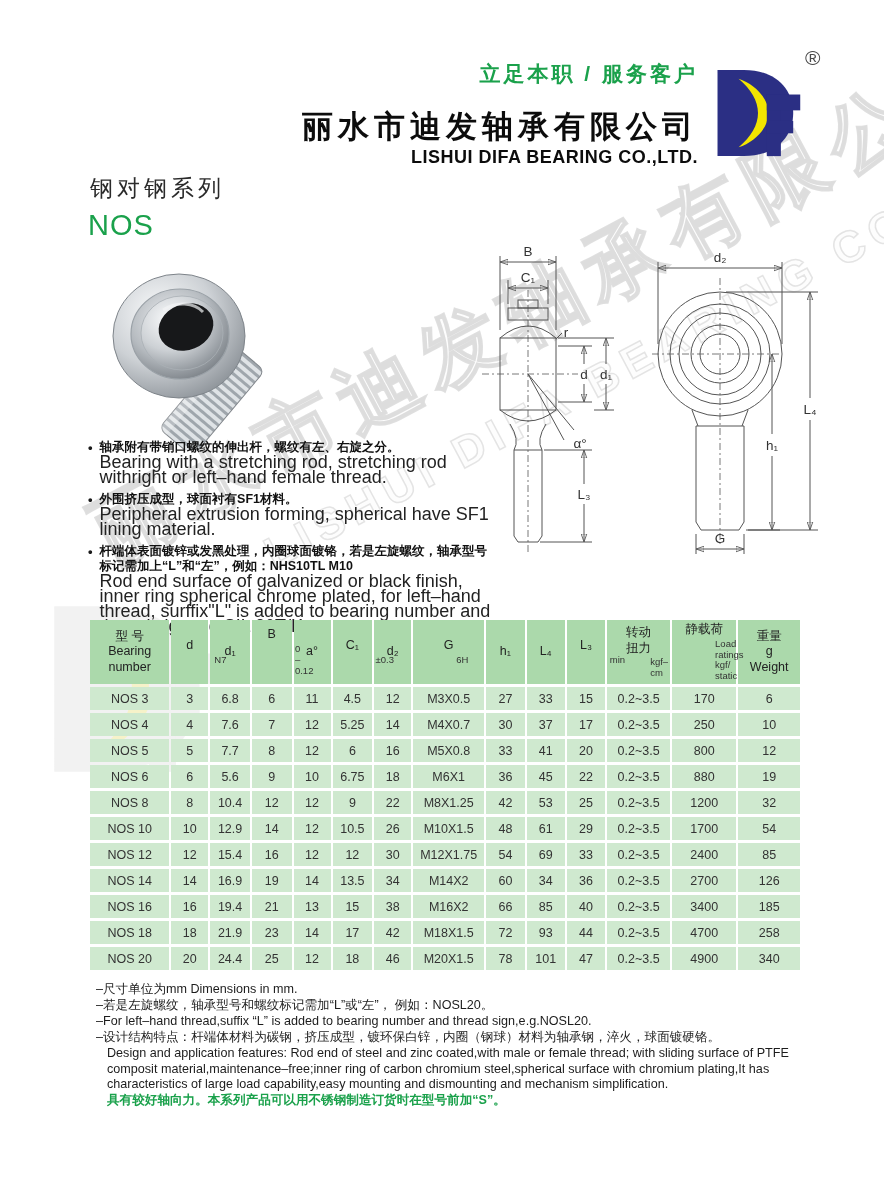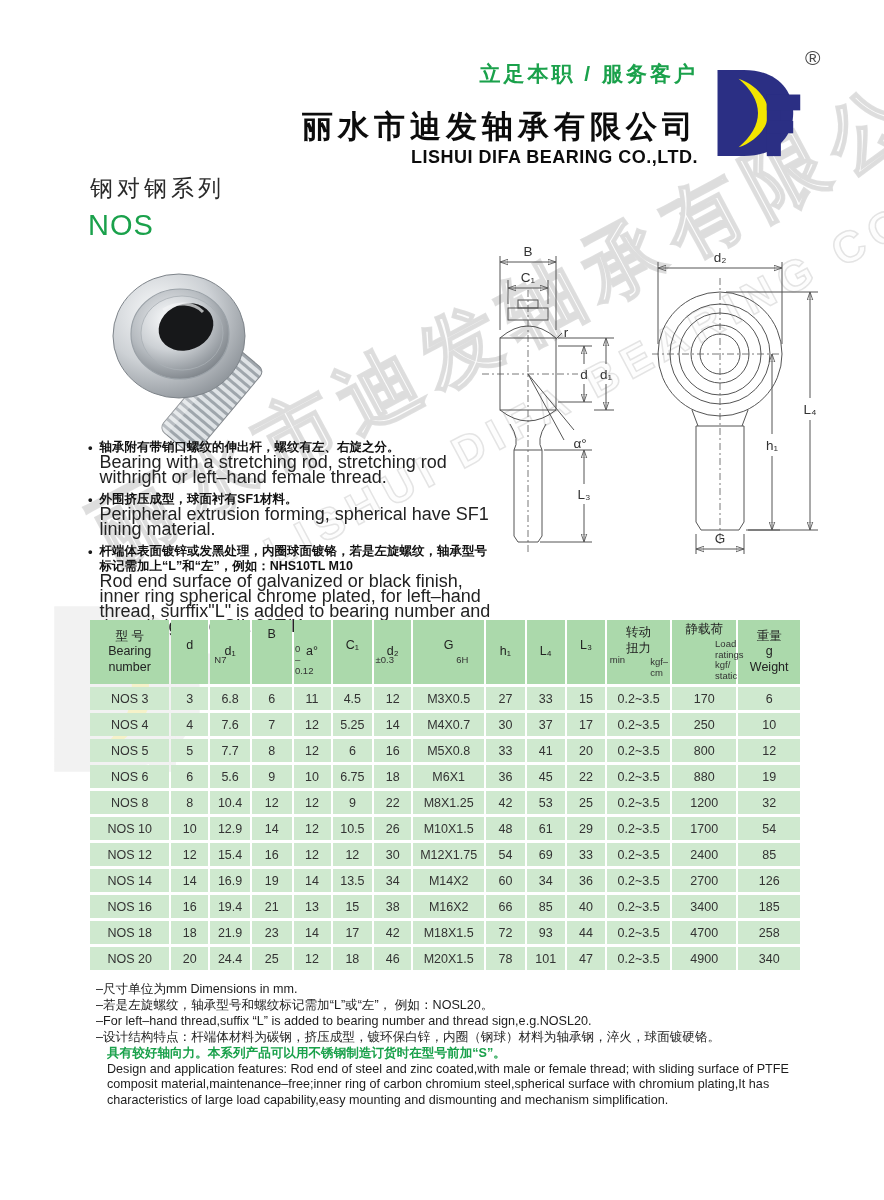--- a/index.html
+++ b/index.html
@@ -489,15 +489,15 @@
         <td>340</td>
       </tr>
     </tbody>
 </table>
 
 <div class="abs" id="notes">
     <div class="note note-cn">–尺寸单位为mm   Dimensions in mm.</div>
     <div class="note note-cn">–若是左旋螺纹，轴承型号和螺纹标记需加“L”或“左”， 例如：NOSL20。</div>
     <div class="note note-en">–For left–hand thread,suffix “L” is added to bearing number and thread sign,e.g.NOSL20.</div>
     <div class="note note-cn">–设计结构特点：杆端体材料为碳钢，挤压成型，镀环保白锌，内圈（钢球）材料为轴承钢，淬火，球面镀硬铬。</div>
+    <div class="note note-para">Design and application features: Rod end of steel and zinc coated,with male or female thread; with sliding surface of PTFE composit material,maintenance–free;inner ring of carbon chromium steel,spherical surface with chromium plating,It has characteristics of large load capability,easy mounting and dismounting and mechanism simplification.</div>
     <div class="note note-green" style="color: rgb(26, 161, 75); margin-left: 11px; font-weight: 600;">具有较好轴向力。本系列产品可以用不锈钢制造订货时在型号前加“S”。</div>
-    <div class="note note-para">Design and application features: Rod end of steel and zinc coated,with male or female thread; with sliding surface of PTFE composit material,maintenance–free;inner ring of carbon chromium steel,spherical surface with chromium plating,It has characteristics of large load capability,easy mounting and dismounting and mechanism simplification.</div>
   </div>
 
 </body></html>

